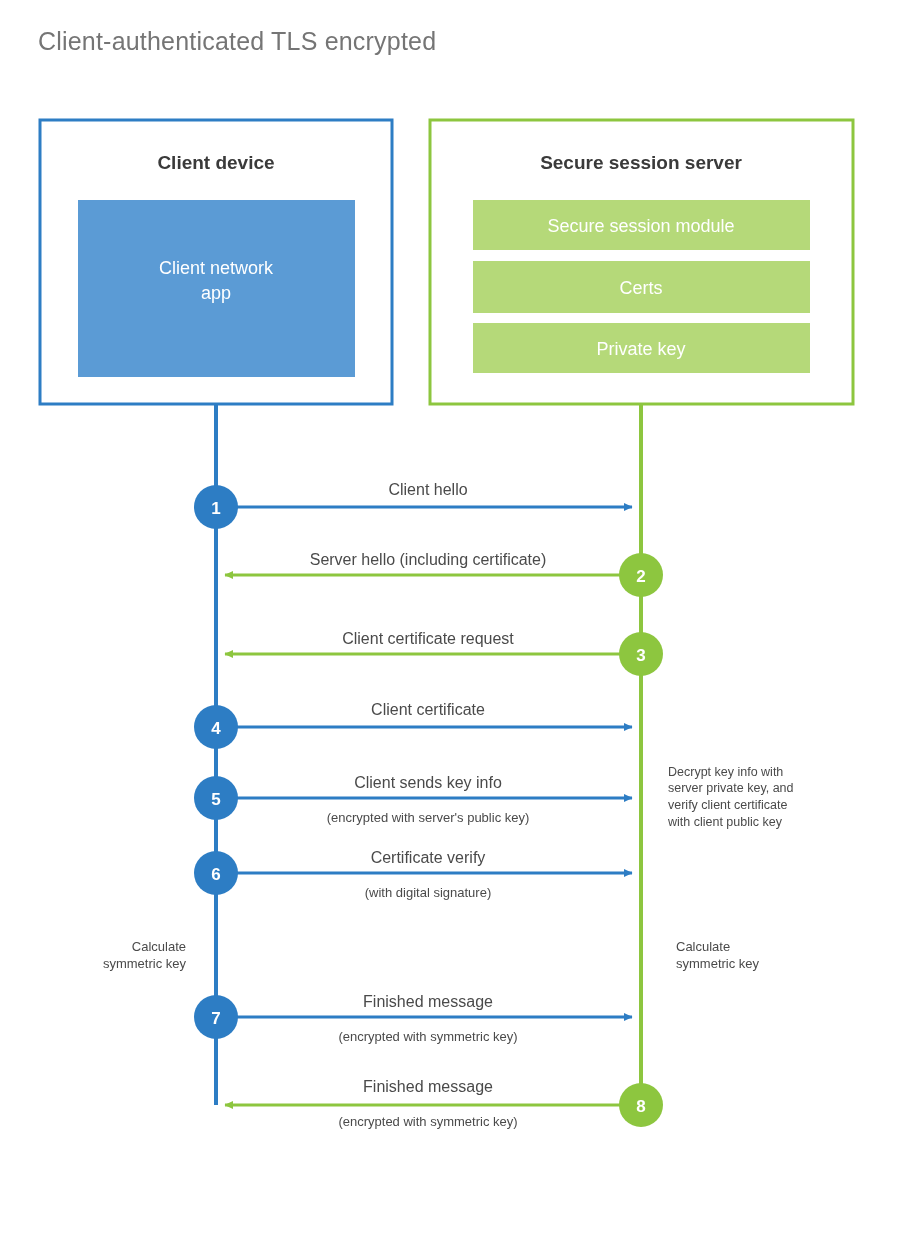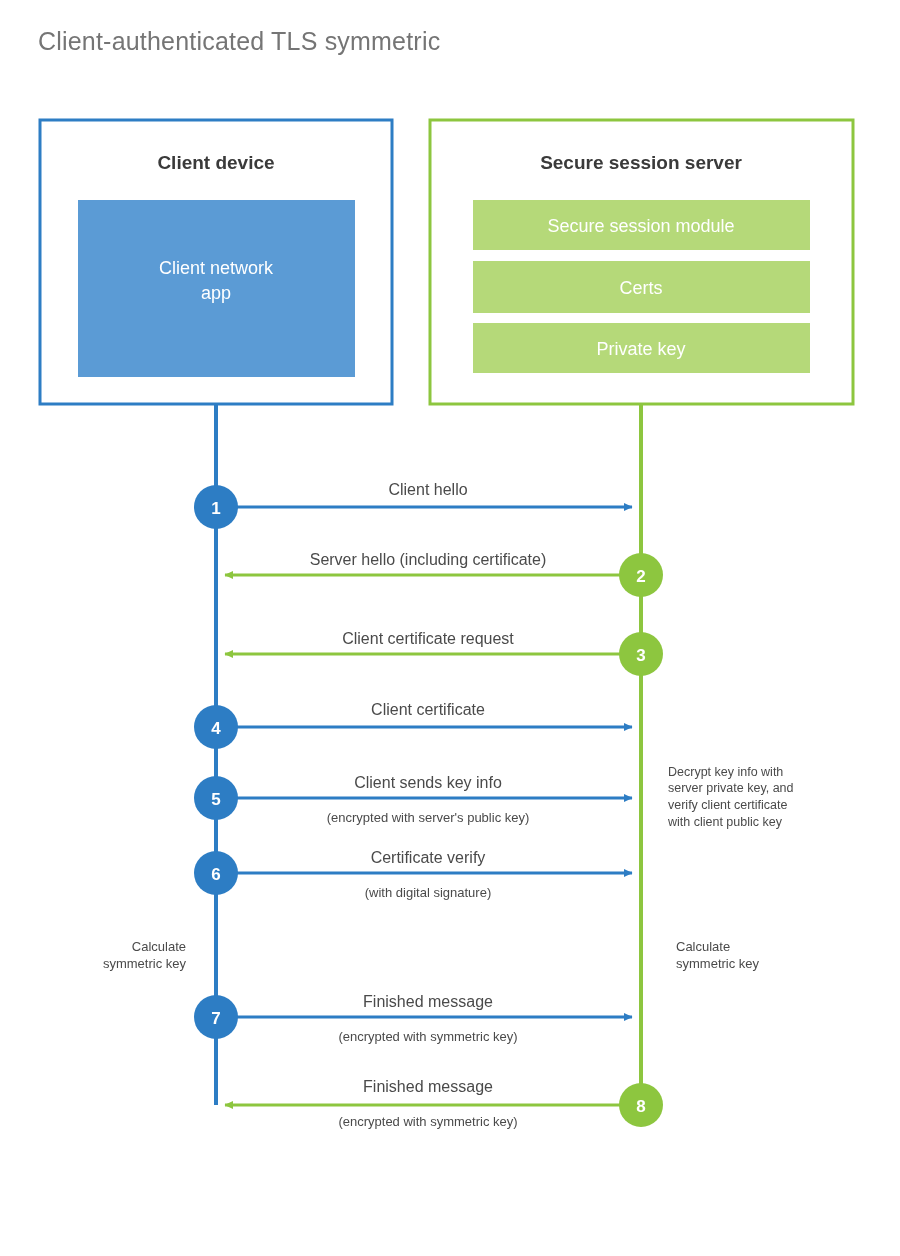--- a/index.html
+++ b/index.html
@@ -73,21 +73,21 @@
     font-family: "Liberation Sans", sans-serif;
     font-size: 13px;
     fill: #4a4a4a;
   }
 </style>
 </head>
 <body>
 
 <div id="diagram-root">
 
-  <div class="page-title">Client-authenticated TLS symmetric</div>
+  <div class="page-title">Client-authenticated TLS encrypted</div>
 
   <svg class="diagram-canvas" viewBox="0 0 900 1256" xmlns="http://www.w3.org/2000/svg">
 
     <defs>
       <marker id="arrow-blue" markerWidth="9" markerHeight="9" refX="8" refY="4.5" orient="auto" markerUnits="userSpaceOnUse">
         <path d="M0,0.6 L8.6,4.5 L0,8.4 Z" fill="#2d7dc4"></path>
       </marker>
       <marker id="arrow-green" markerWidth="9" markerHeight="9" refX="8" refY="4.5" orient="auto" markerUnits="userSpaceOnUse">
         <path d="M0,0.6 L8.6,4.5 L0,8.4 Z" fill="#8dc63f"></path>
       </marker>

